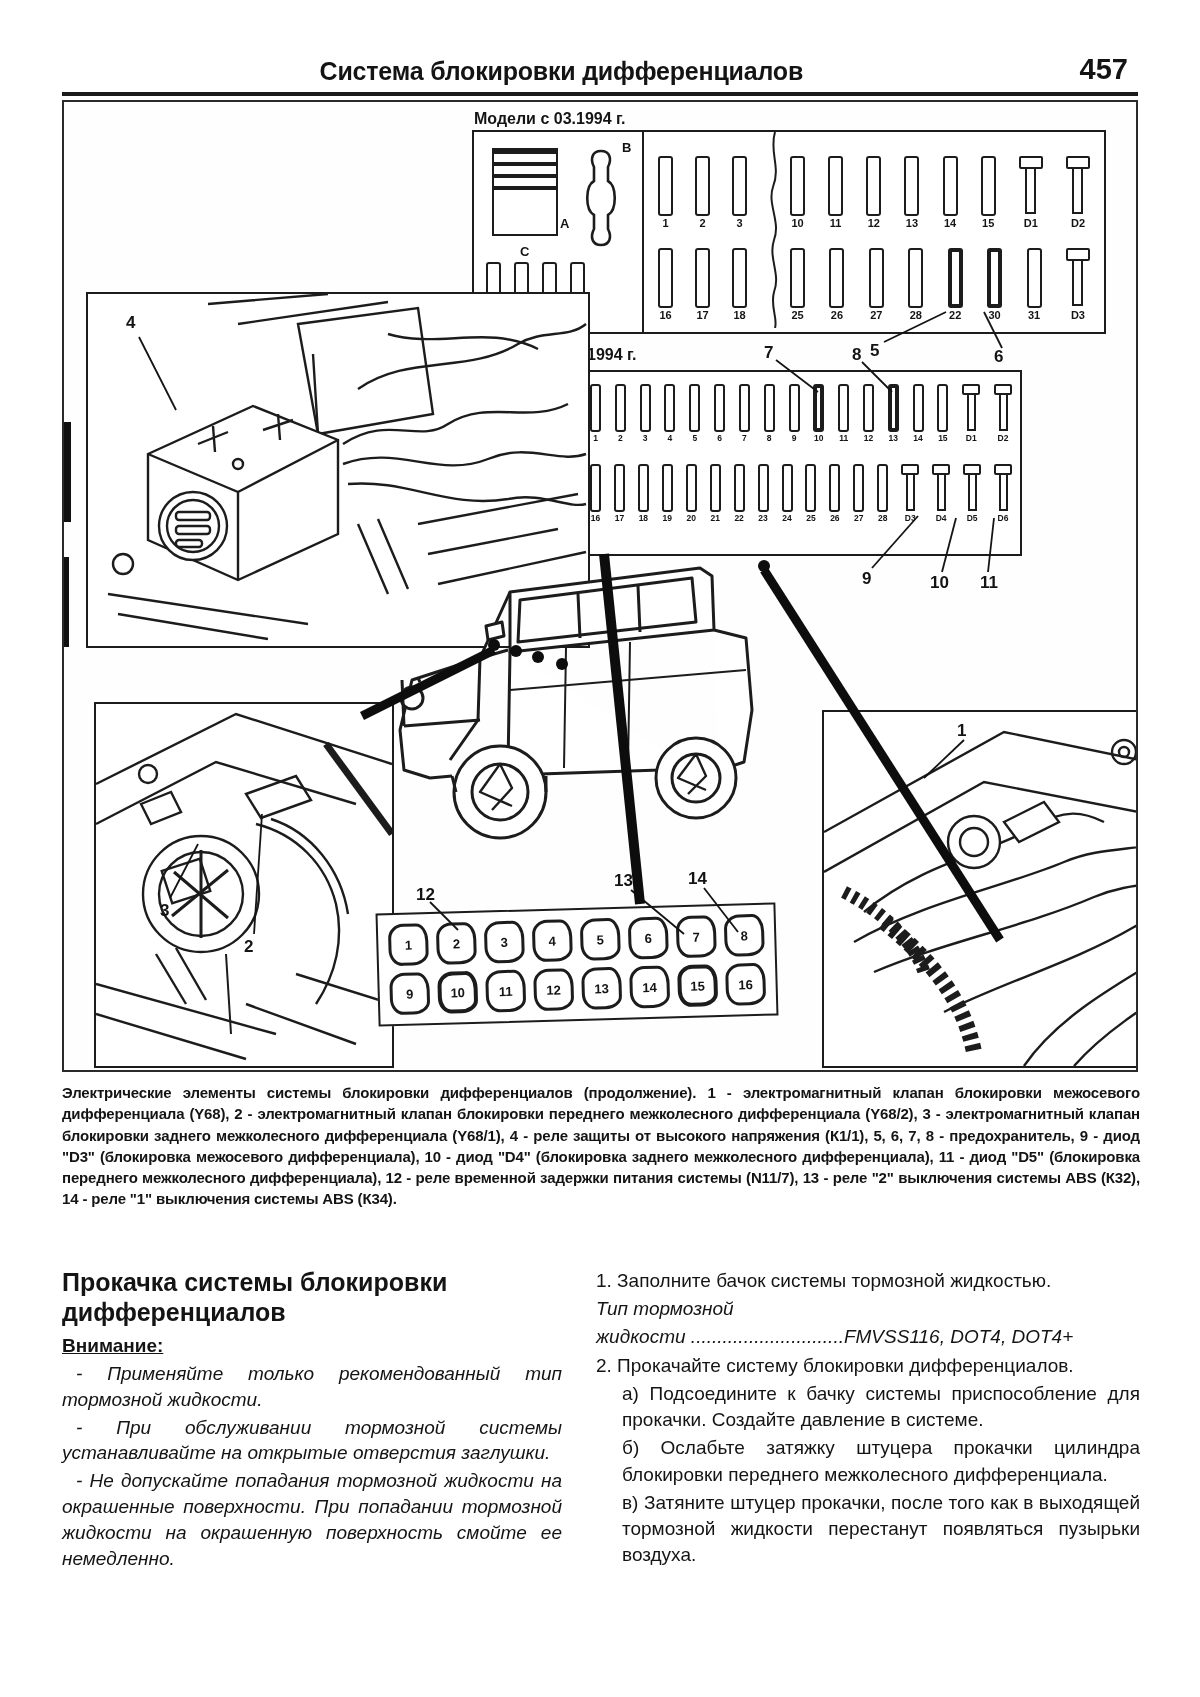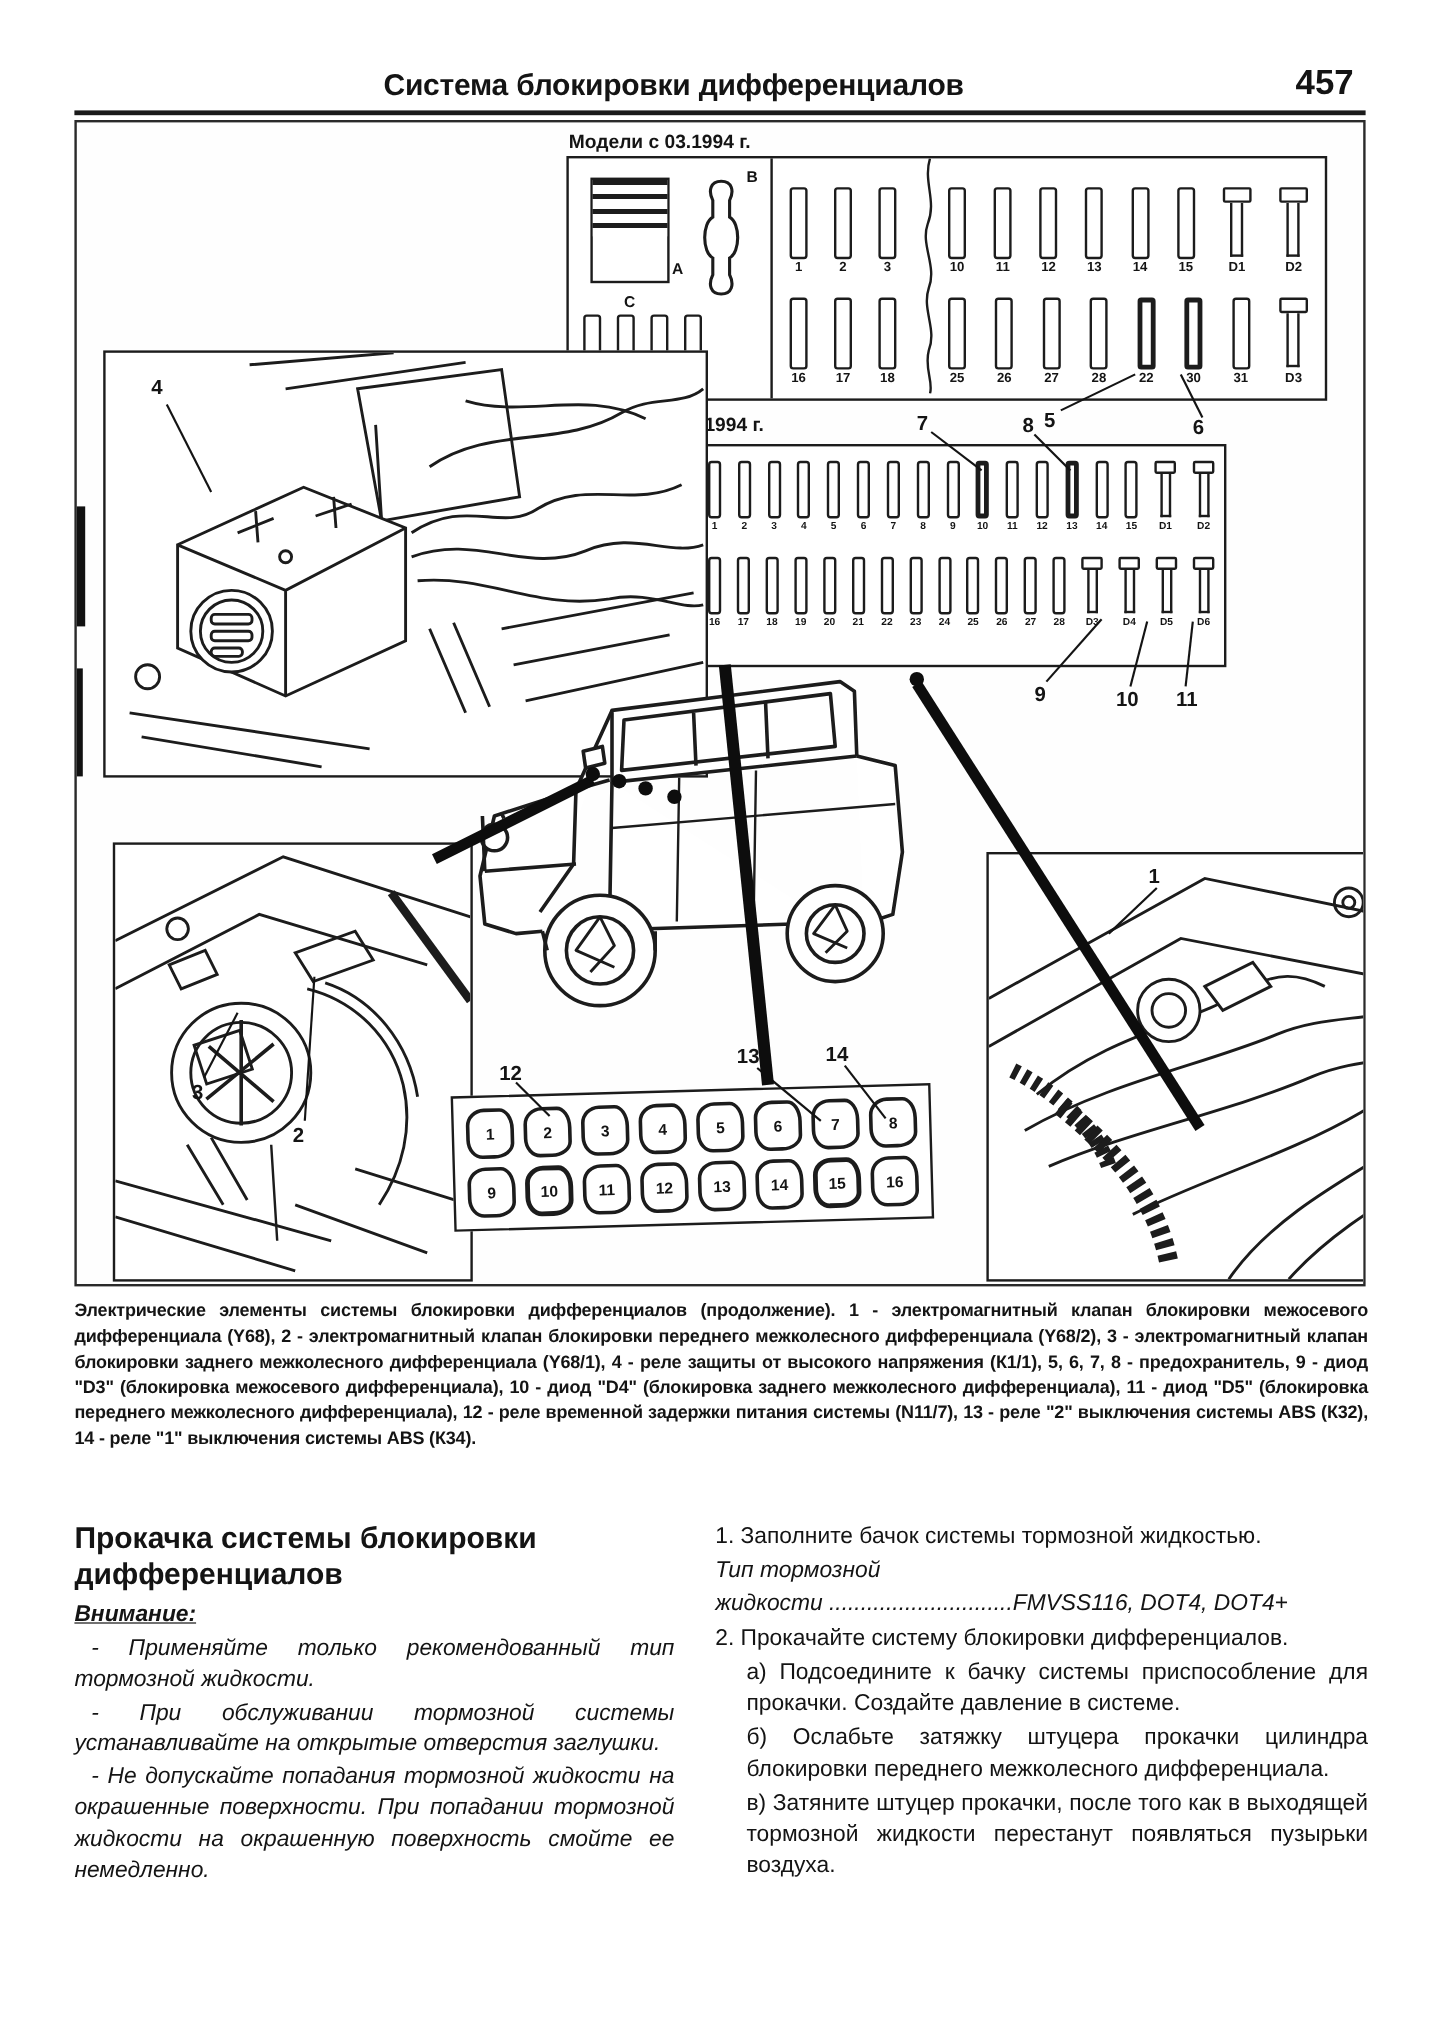--- a/index.html
+++ b/index.html
@@ -53,21 +53,21 @@
   .callout{position:absolute;font-size:17px;font-weight:bold;line-height:1;}
 
   
   .caption{position:absolute;left:62px;top:1082px;width:1078px;font-size:15px;font-weight:bold;line-height:1.42;text-align:justify;letter-spacing:-0.15px;}
 
   
   .cols{position:absolute;left:62px;top:1268px;width:1078px;display:flex;gap:34px;}
   .colL{width:500px;}
   .colR{flex:1;}
   .sec-head{font-size:25px;font-weight:bold;line-height:1.18;margin:0 0 8px 0;}
-  .attn{font-size:19px;font-weight:bold;font-style:italic;text-decoration:underline;margin:6px 0 4px 0;}
+  .attn{font-size:19px;font-weight:bold;text-decoration:underline;margin:6px 0 4px 0;}
   .warn{font-size:19px;font-style:italic;line-height:1.36;text-align:justify;margin:0 0 2px 0;text-indent:14px;}
   .rline{font-size:19px;line-height:1.38;margin:0 0 2px 0;text-align:justify;}
   .rline.it{font-style:italic;text-align:left;}
   .rline.sub{padding-left:26px;}
 </style>
 </head>
 <body>
 
 <div class="header">
   <div class="title">Система блокировки дифференциалов</div>

